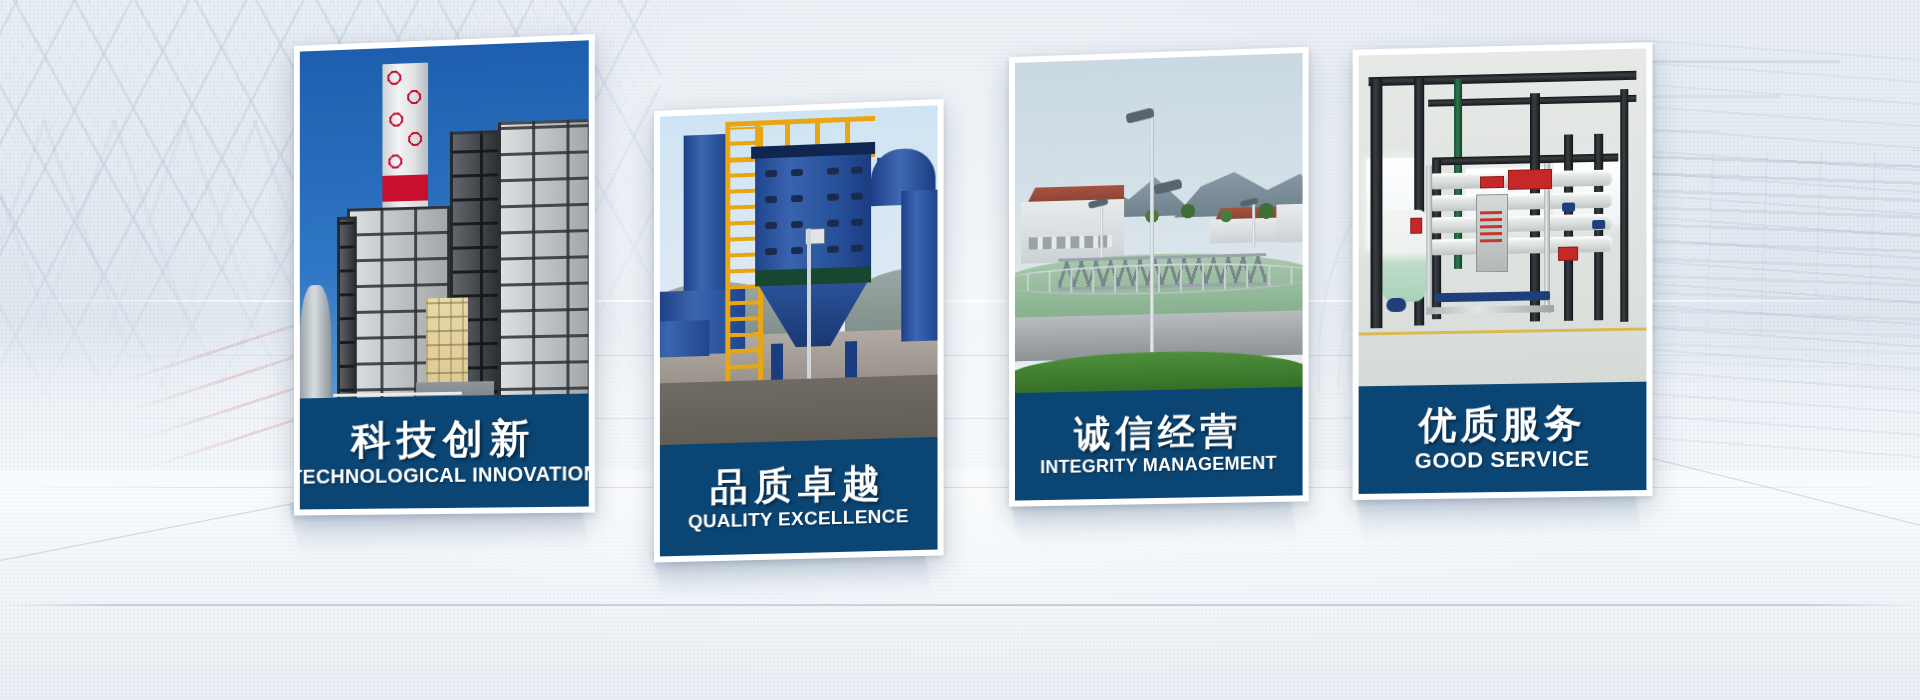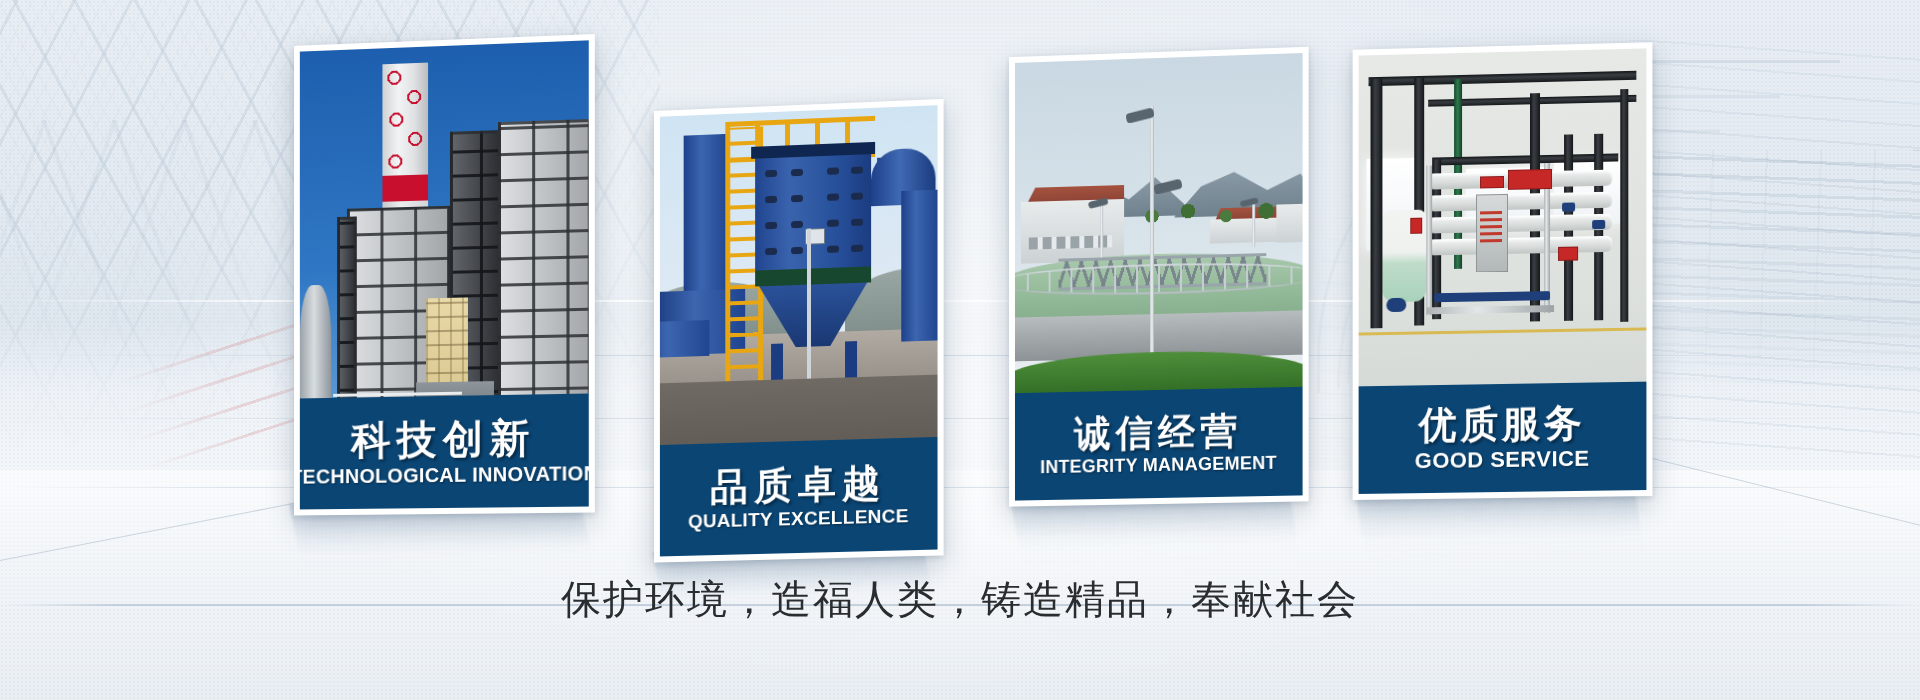--- a/index.html
+++ b/index.html
@@ -417,15 +417,14 @@
         <div class="floor-tile" style="height:104px;"></div>
         <div style="position:absolute;left:0;right:0;top:278px;height:3px;background:#d8b33a;opacity:.85;"></div>
       </div>
       <div class="caption" style="height:108px;">
         <div class="cap-cn">优质服务</div>
         <div class="cap-en">GOOD SERVICE</div>
       </div>
     </div>
   </div>
 
-  <div id="tagline">保护环境，造福人类，铸造精品，奉献社会</div>
 
 </div>
 
 </body></html>

